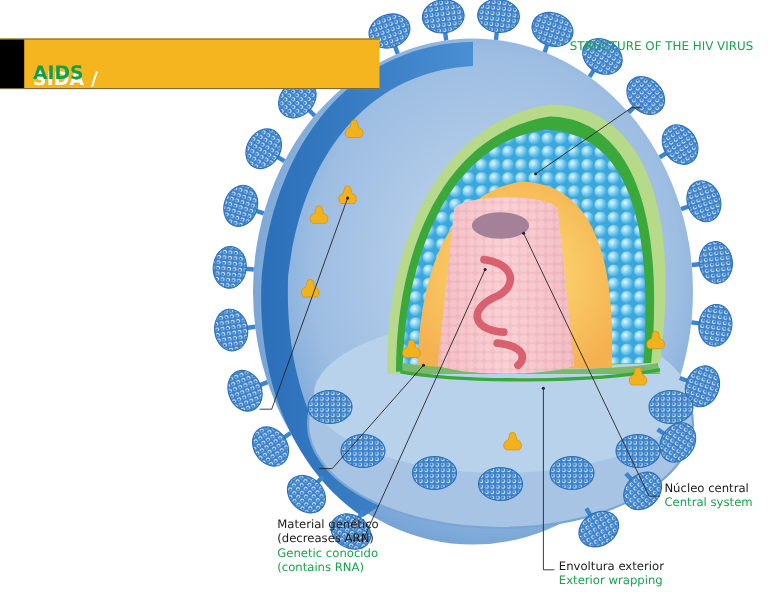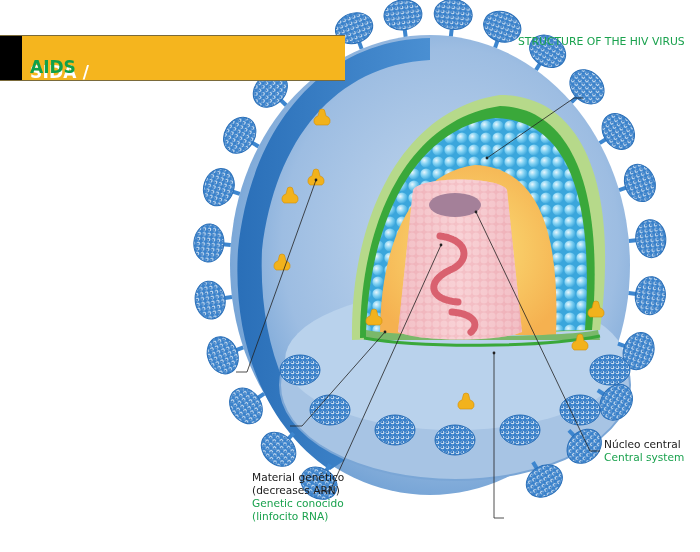--- a/index.html
+++ b/index.html
@@ -203,21 +203,25 @@
     <span class="en">STRUCTURE OF THE HIV VIRUS</span>
   </div>
 
 
 
 
   <div class="label center" style="left:252px; top:471px; width:118px;">
     <span class="es">Material genético</span>
     <span class="es">(decreases ARN)</span>
     <span class="en">Genetic conocido</span>
-    <span class="en">(linfocito RNA)</span>
+    <span class="en">(contains RNA)</span>
   </div>
 
   <div class="label" style="left:604px; top:438px;">
     <span class="es">Núcleo central</span>
     <span class="en">Central system</span>
   </div>
 
+  <div class="label" style="left:508px; top:509px;">
+    <span class="es">Envoltura exterior</span>
+    <span class="en">Exterior wrapping</span>
+  </div>
 </div>
 
 </body></html>

